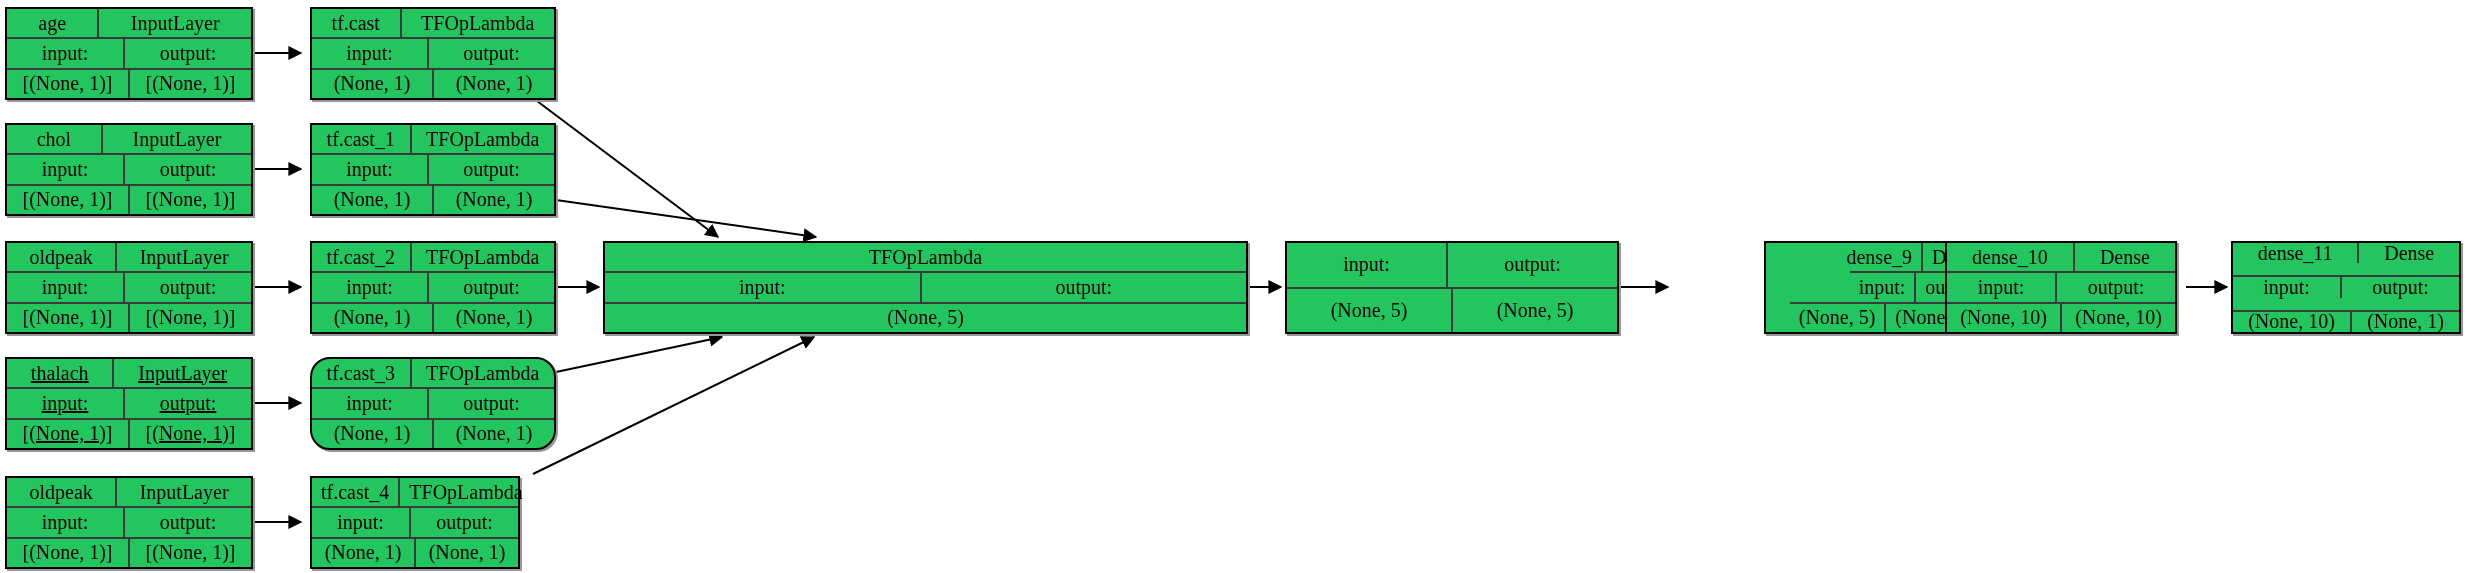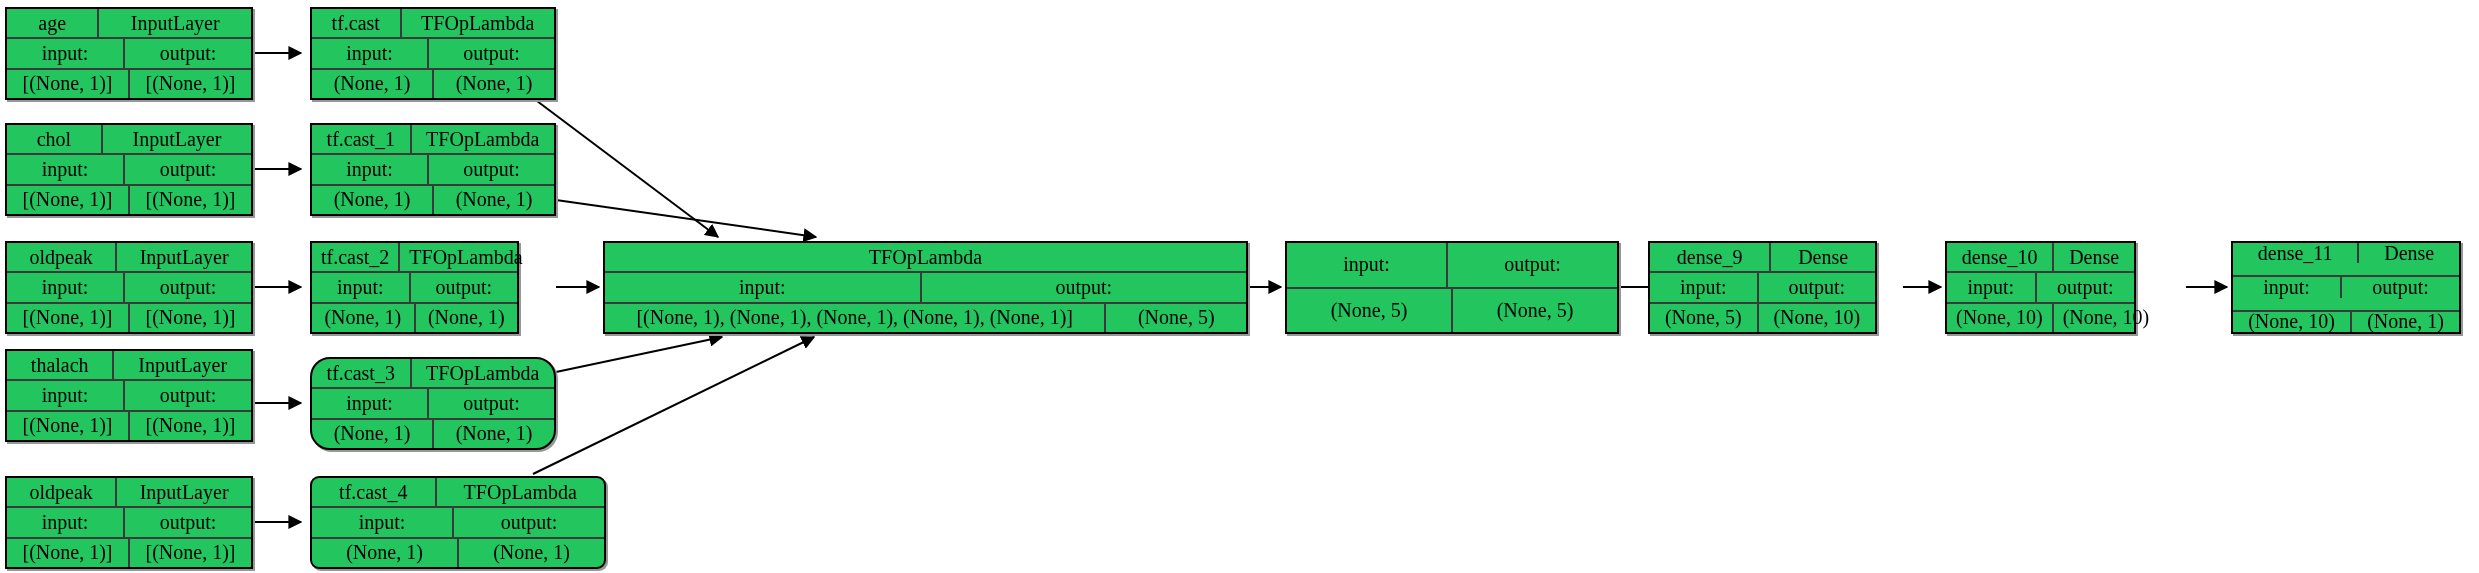--- a/index.html
+++ b/index.html
@@ -33,31 +33,31 @@
     padding: 0 9px;
     white-space: nowrap;
     border-left: 2px solid #3a3a3a;
     overflow: visible;
   }
   .cell:first-child { border-left: none; }
   
   .n0  { left: 5px;    top: 7px;   width: 248px; }
   .n1  { left: 5px;    top: 123px; width: 248px; }
   .n2  { left: 5px;    top: 241px; width: 248px; }
-  .n3  { left: 5px;    top: 349px; width: 248px; }
+  .n3  { left: 5px;    top: 357px; width: 248px; text-decoration: underline; }
   .n4  { left: 5px;    top: 476px; width: 248px; }
   .n5  { left: 310px;  top: 7px;   width: 246px; }
   .n6  { left: 310px;  top: 123px; width: 246px; }
-  .n7  { left: 310px;  top: 241px; width: 209px; }
+  .n7  { left: 310px;  top: 241px; width: 246px; }
   .n8  { left: 310px;  top: 357px; width: 246px; border-radius: 20px; }
-  .n9  { left: 310px;  top: 476px; width: 296px; border-radius: 9px; }
+  .n9  { left: 310px;  top: 476px; width: 210px; }
   .n10 { left: 603px;  top: 241px; width: 645px; }
   .n11 { left: 1285px; top: 241px; width: 334px; }
-  .n12 { left: 1648px; top: 241px; width: 229px; }
-  .n13 { left: 1945px; top: 241px; width: 191px; justify-content: space-between; }
+  .n12 { left: 1764px; top: 241px; width: 229px; align-items: flex-end; }
+  .n13 { left: 1945px; top: 241px; width: 232px; justify-content: space-between; }
   .n14 { left: 2231px; top: 241px; width: 230px; gap: 12px; }
 </style>
 </head>
 <body>
 
 <div id="canvas">
 
   <svg id="edge-layer" width="2479" height="573" viewBox="0 0 2479 573" xmlns="http://www.w3.org/2000/svg">
     <defs>
       <marker id="arrow" viewBox="0 0 10 10" refX="9" refY="5" markerWidth="7" markerHeight="7" orient="auto-start-reverse">
@@ -232,21 +232,20 @@
 
   <div class="node n10">
     <div class="row">
       <div class="cell">TFOpLambda</div>
     </div>
     <div class="row">
       <div class="cell">input:</div>
       <div class="cell">output:</div>
     </div>
     <div class="row">
-      <div class="cell">[(None, 1), (None, 1), (None, 1), (None, 1), (None, 1)]</div>
       <div class="cell">(None, 5)</div>
     </div>
   </div>
 
   <div class="node n11">
     <div class="row">
       <div class="cell">input:</div>
       <div class="cell">output:</div>
     </div>
     <div class="row">

